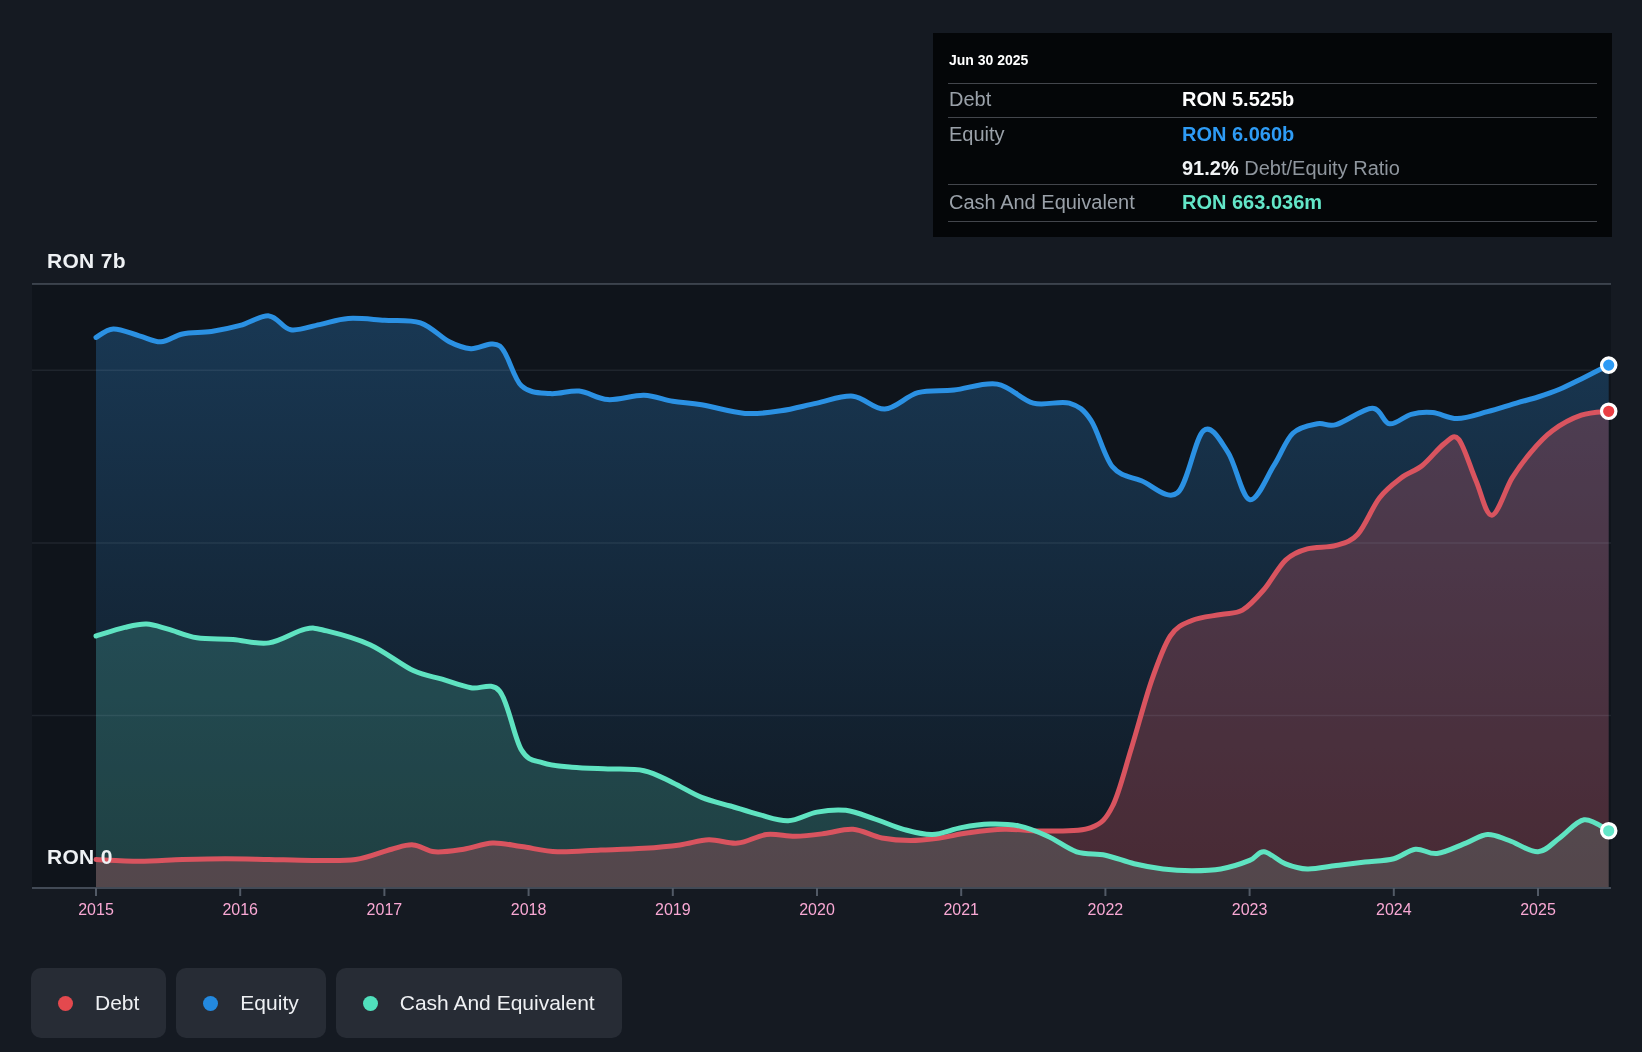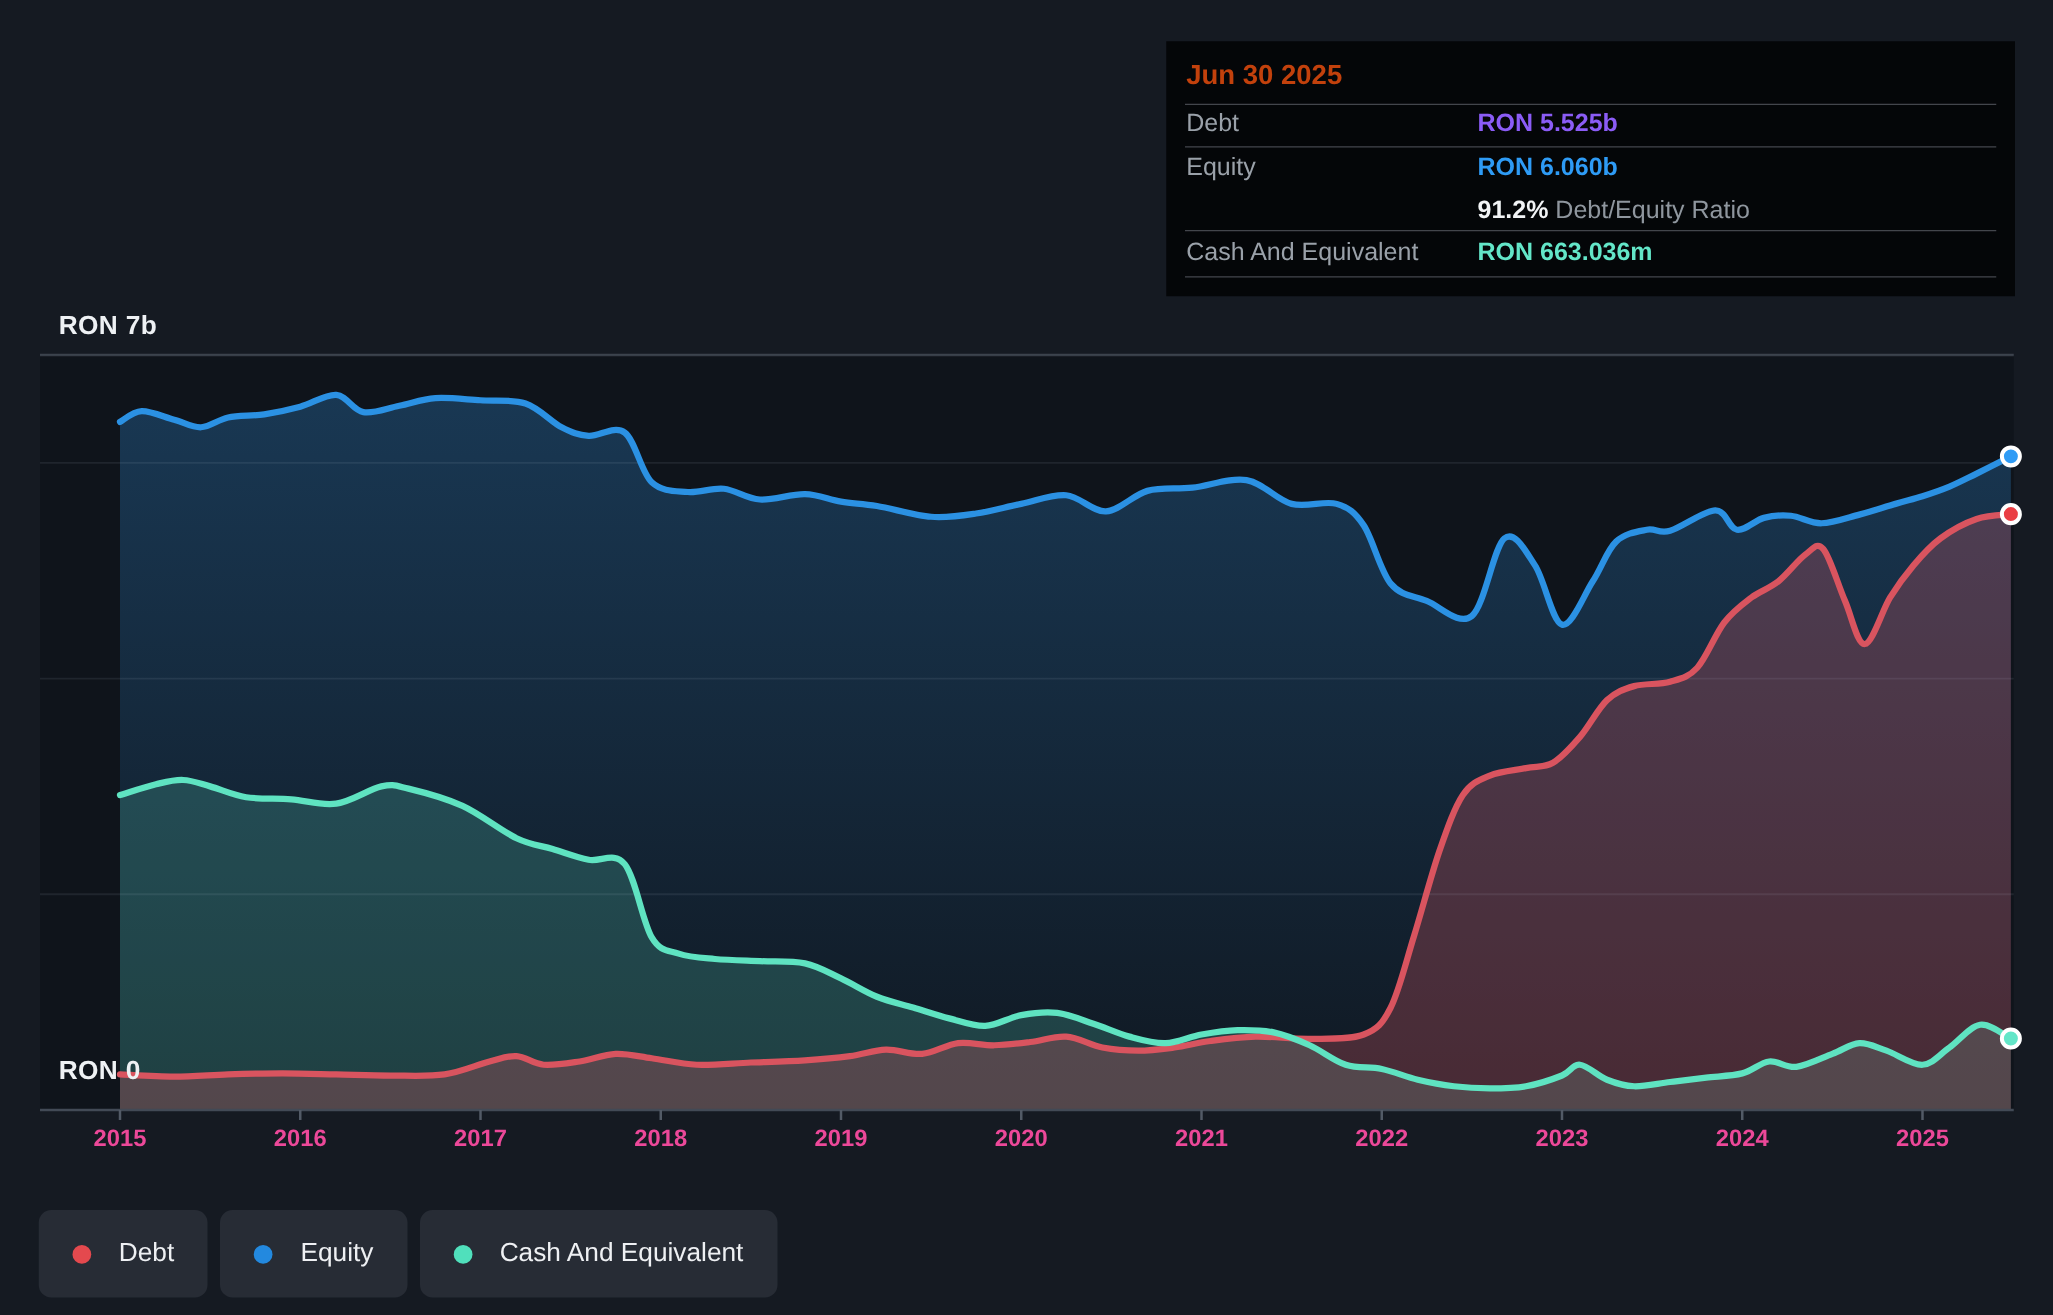--- a/index.html
+++ b/index.html
@@ -6,25 +6,25 @@
   .stage{
     position:relative;width:1642px;height:1052px;overflow:hidden;
     background:#151a22;font-family:"Liberation Sans",sans-serif;
     -webkit-font-smoothing:antialiased;
   }
   #plot-svg{position:absolute;left:0;top:0;}
   .ylab{position:absolute;left:47px;font-size:21px;font-weight:700;color:#eef1f4;letter-spacing:.3px;}
   .ylab.top{top:249px;}
   .ylab.bottom{top:845px;}
   .xlab{position:absolute;top:901px;width:90px;margin-left:-45px;text-align:center;
-    font-size:19px;font-weight:700;color:#ec4899;}
+    font-size:16px;font-weight:400;color:#f9a8d4;}
   
   .tooltip{position:absolute;left:933px;top:33px;width:679px;height:204px;background:#040608;}
   .tt-title{position:absolute;left:16px;top:0;height:50px;line-height:54px;
-    font-size:22px;font-weight:700;color:#c2410c;}
+    font-size:14px;font-weight:700;color:#ffffff;}
   .tt-sep{position:absolute;left:15px;right:15px;height:0;border-top:1px solid #43464c;}
   .tt-row{position:absolute;left:0;right:0;}
   .tt-label{position:absolute;left:16px;font-size:20px;color:#9aa1a9;}
   .tt-value{position:absolute;left:249px;font-size:20px;font-weight:700;}
   .tt-ratio-val{font-size:20px;font-weight:700;color:#f2f4f6;}
   .tt-ratio-label{font-size:20px;color:#8f969e;}
   
   .legend{position:absolute;left:31px;top:968px;display:flex;gap:10px;}
   .legend-item{display:flex;align-items:center;height:70px;padding:0 27px;
     background:#272c35;border-radius:10px;cursor:pointer;}
@@ -87,21 +87,21 @@
       <span class="xlab" style="left: 1393.8px;">2024</span>
       <span class="xlab" style="left: 1538px; text-align: center;">2025</span>
     </div>
 
   <div class="tooltip">
     <div class="tt-title">Jun 30 2025</div>
     <div class="tt-sep" style="top:50px"></div>
 
     <div class="tt-row" style="top:50px;height:34px">
       <span class="tt-label" style="top:5px">Debt</span>
-      <span class="tt-value" style="top: 5px; color: #8b5cf6;">RON 5.525b</span>
+      <span class="tt-value" style="top: 5px; color: #ffffff;">RON 5.525b</span>
     </div>
     <div class="tt-sep" style="top:84px"></div>
 
     <div class="tt-row" style="top:84px;height:67px">
       <span class="tt-label" style="top:6px">Equity</span>
       <span class="tt-value" style="top: 6px; color: rgb(46, 155, 245);">RON 6.060b</span>
       <span class="tt-value" style="top:40px;font-weight:400"><span class="tt-ratio-val">91.2%</span> <span class="tt-ratio-label">Debt/Equity Ratio</span></span>
     </div>
     <div class="tt-sep" style="top:151px"></div>
 

